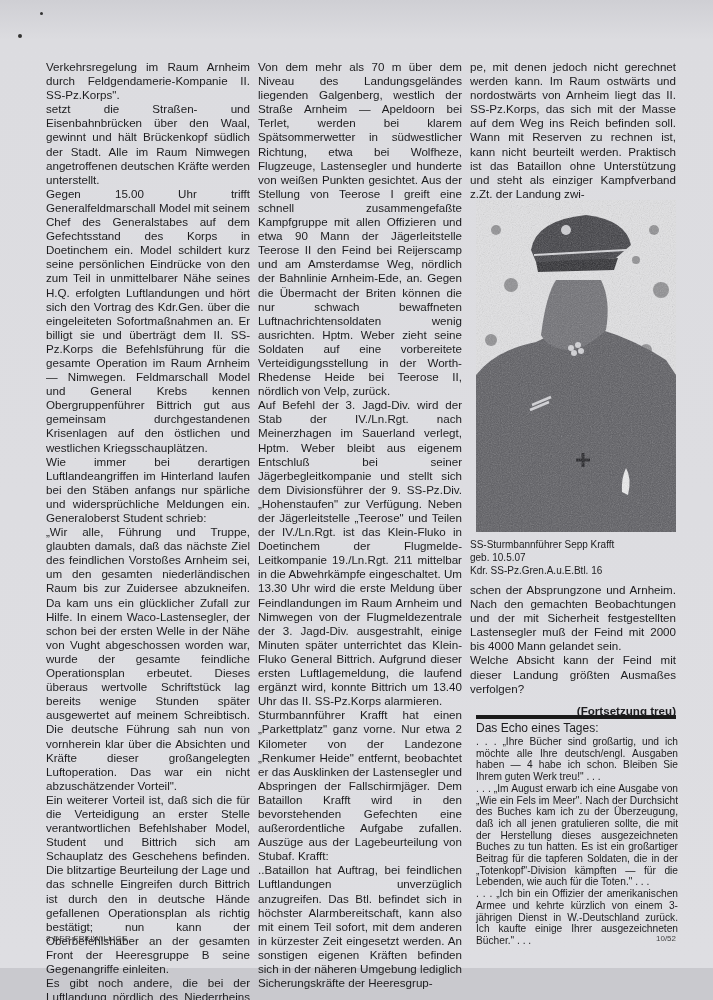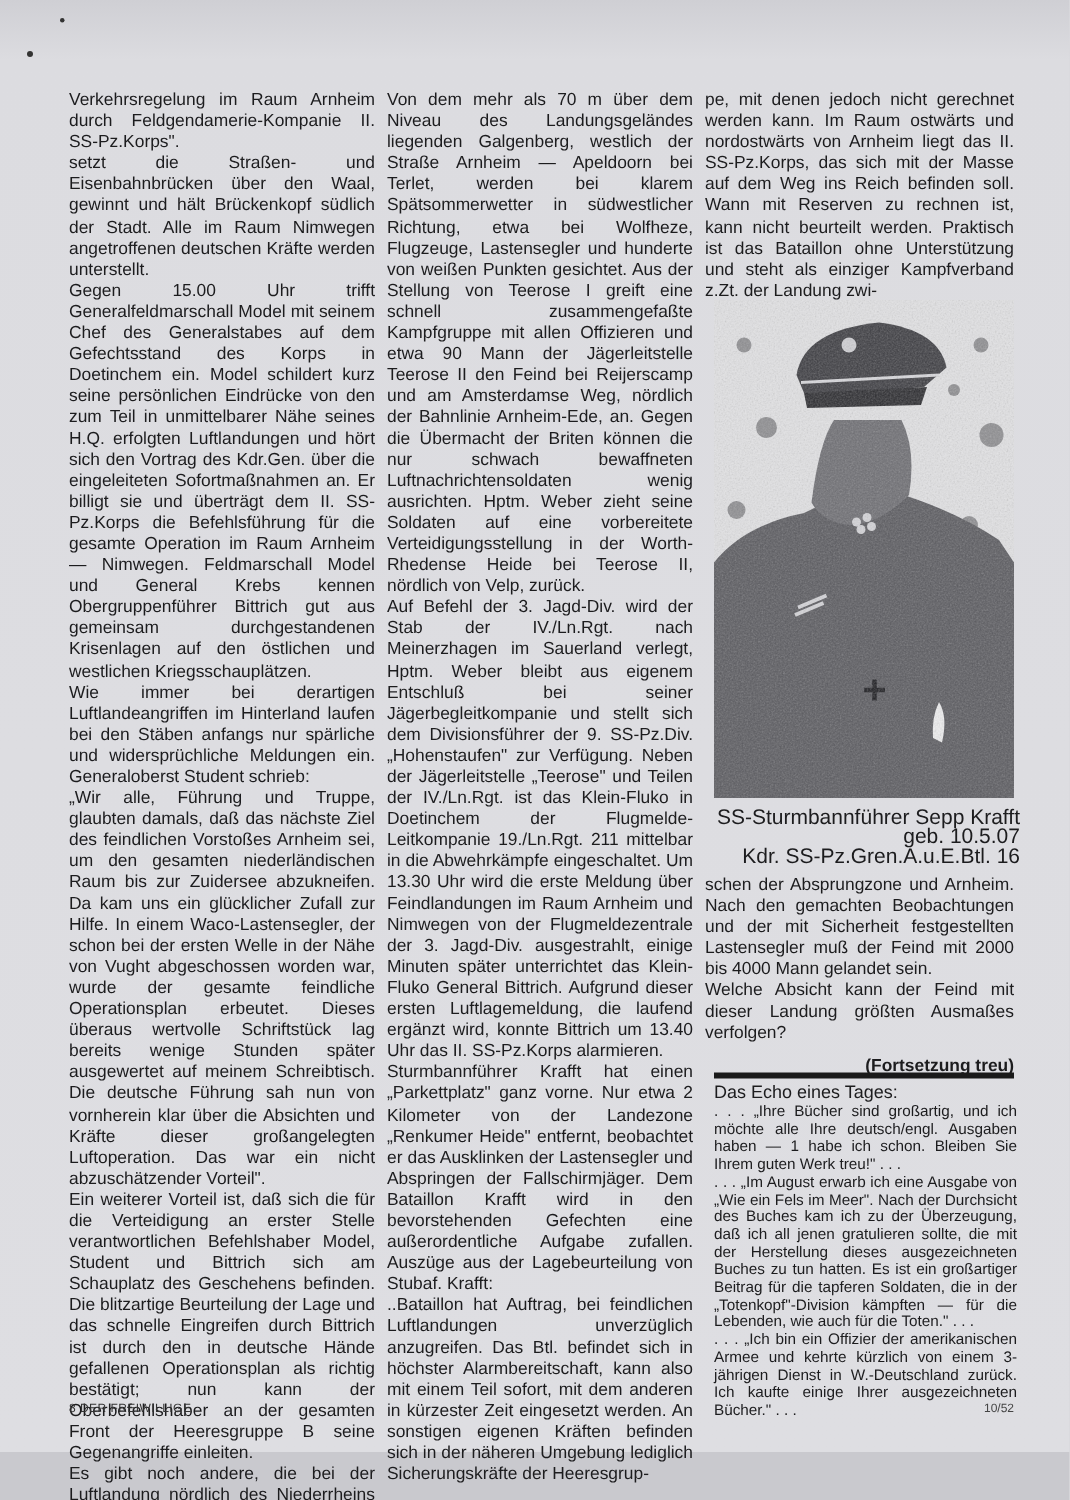--- a/index.html
+++ b/index.html
@@ -31,21 +31,21 @@
   .col-2 { left: 258px; width: 204px; }
   .col-3 { left: 470px; width: 206px; }
   .photo {
     position: absolute; left: 476px; top: 200px; width: 200px; height: 332px;
     background: #e4e4e6;
     overflow: hidden;
   }
   .photo svg { display: block; }
   .caption {
     position: absolute; left: 470px; top: 538px; width: 210px;
-    text-align: right; font-size: 14px; line-height: 13px;
+    text-align: left; font-size: 10px; line-height: 13px;
   }
   .col-3b {
     position: absolute; left: 470px; top: 583px; width: 206px;
     font-size: 11.6px; line-height: 14.1px; text-align: justify;
   }
   .col-3b p { margin: 0; }
   .continued {
     text-align: right; font-weight: bold; margin-top: 8px !important;
   }
   .rule {
@@ -151,19 +151,19 @@
 <div class="col-3b">
   <p>schen der Absprungzone und Arnheim. Nach den gemachten Beobachtungen und der mit Sicherheit festgestellten Lastensegler muß der Feind mit 2000 bis 4000 Mann gelandet sein.</p>
   <p>Welche Absicht kann der Feind mit dieser Landung größten Ausmaßes verfolgen?</p>
   <p class="continued">(Fortsetzung treu)</p>
 </div>
 
 <div class="rule"></div>
 
 <div class="echo">
   <h3>Das Echo eines Tages:</h3>
-  <p>. . . „Ihre Bücher sind großartig, und ich möchte alle Ihre deutsch/engl. Ausgaben haben — 1 habe ich schon. Bleiben Sie Ihrem guten Werk treu!" . . .</p>
+  <p>. . . „Ihre Bücher sind großartig, und ich möchte alle Ihre deutsch/engl. Ausgaben haben — 4 habe ich schon. Bleiben Sie Ihrem guten Werk treu!" . . .</p>
   <p>. . . „Im August erwarb ich eine Ausgabe von „Wie ein Fels im Meer". Nach der Durchsicht des Buches kam ich zu der Überzeugung, daß ich all jenen gratulieren sollte, die mit der Herstellung dieses ausgezeichneten Buches zu tun hatten. Es ist ein großartiger Beitrag für die tapferen Soldaten, die in der „Totenkopf"-Division kämpften — für die Lebenden, wie auch für die Toten." . . .</p>
   <p>. . . „Ich bin ein Offizier der amerikanischen Armee und kehrte kürzlich von einem 3-jährigen Dienst in W.-Deutschland zurück. Ich kaufte einige Ihrer ausgezeichneten Bücher." . . .</p>
 </div>
 
 <div class="footer-left">8 DER FREIWILLIGE</div>
 <div class="footer-right">10/52</div>
 
 </body></html>

